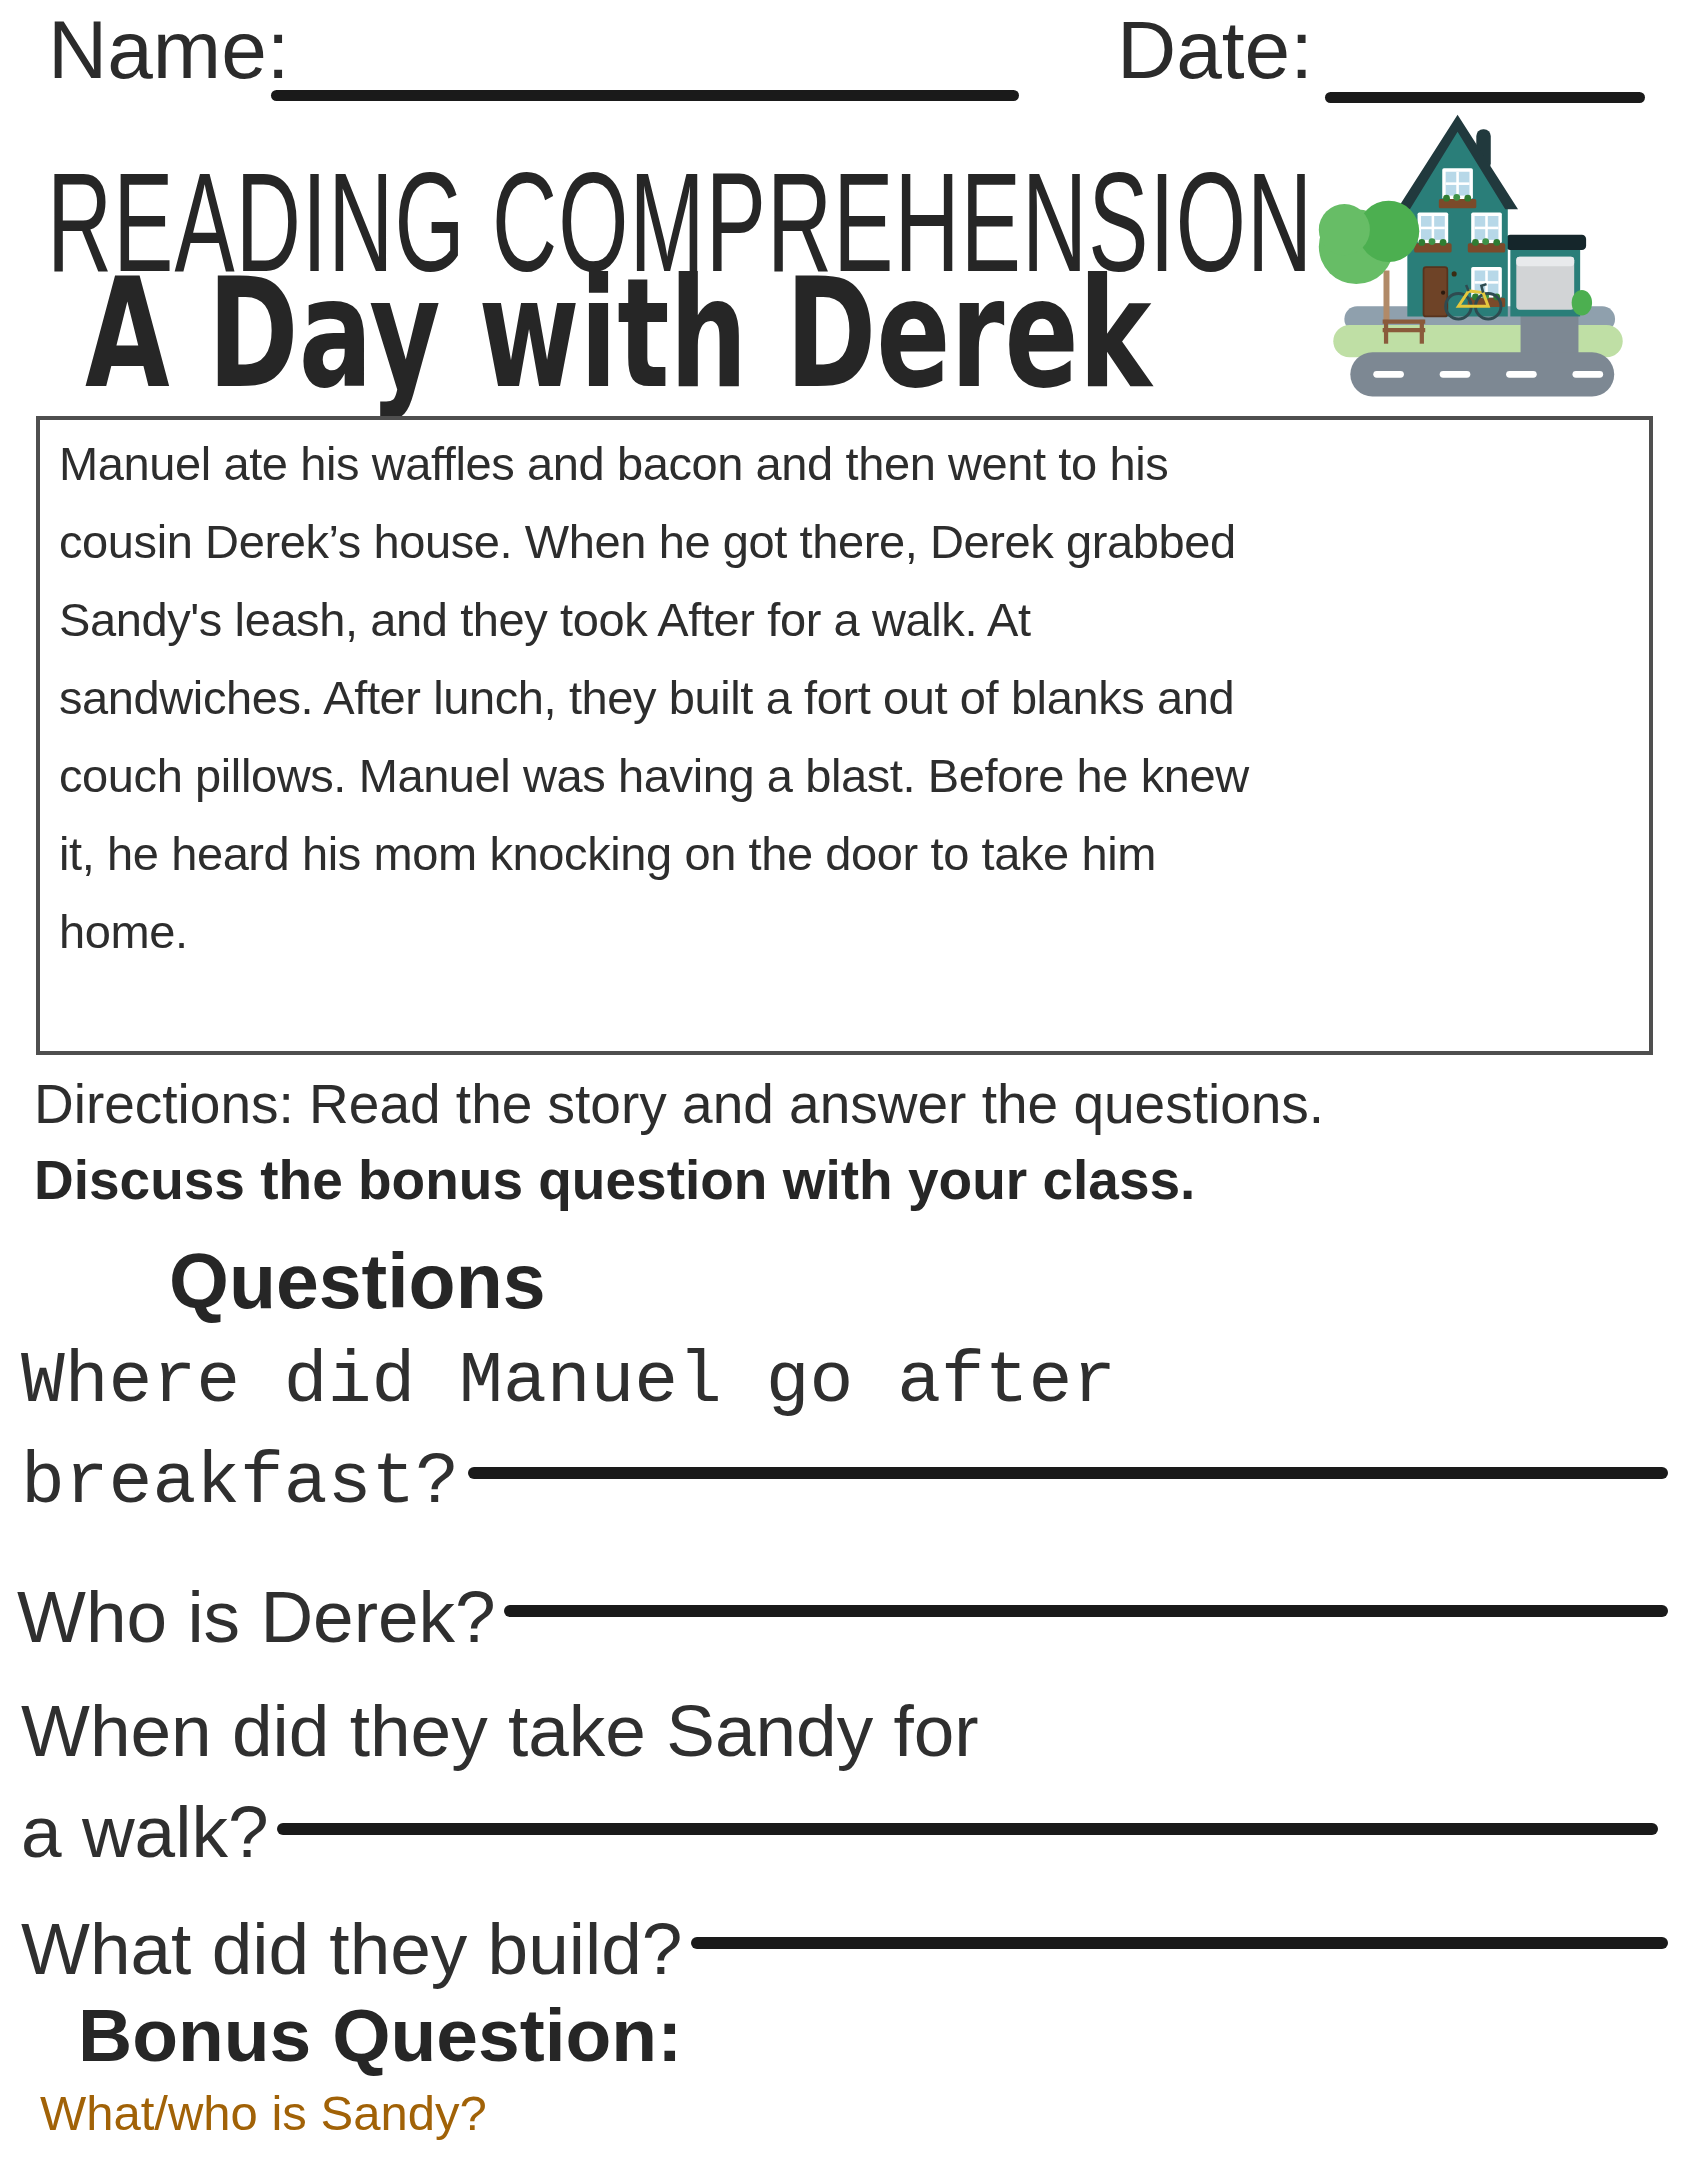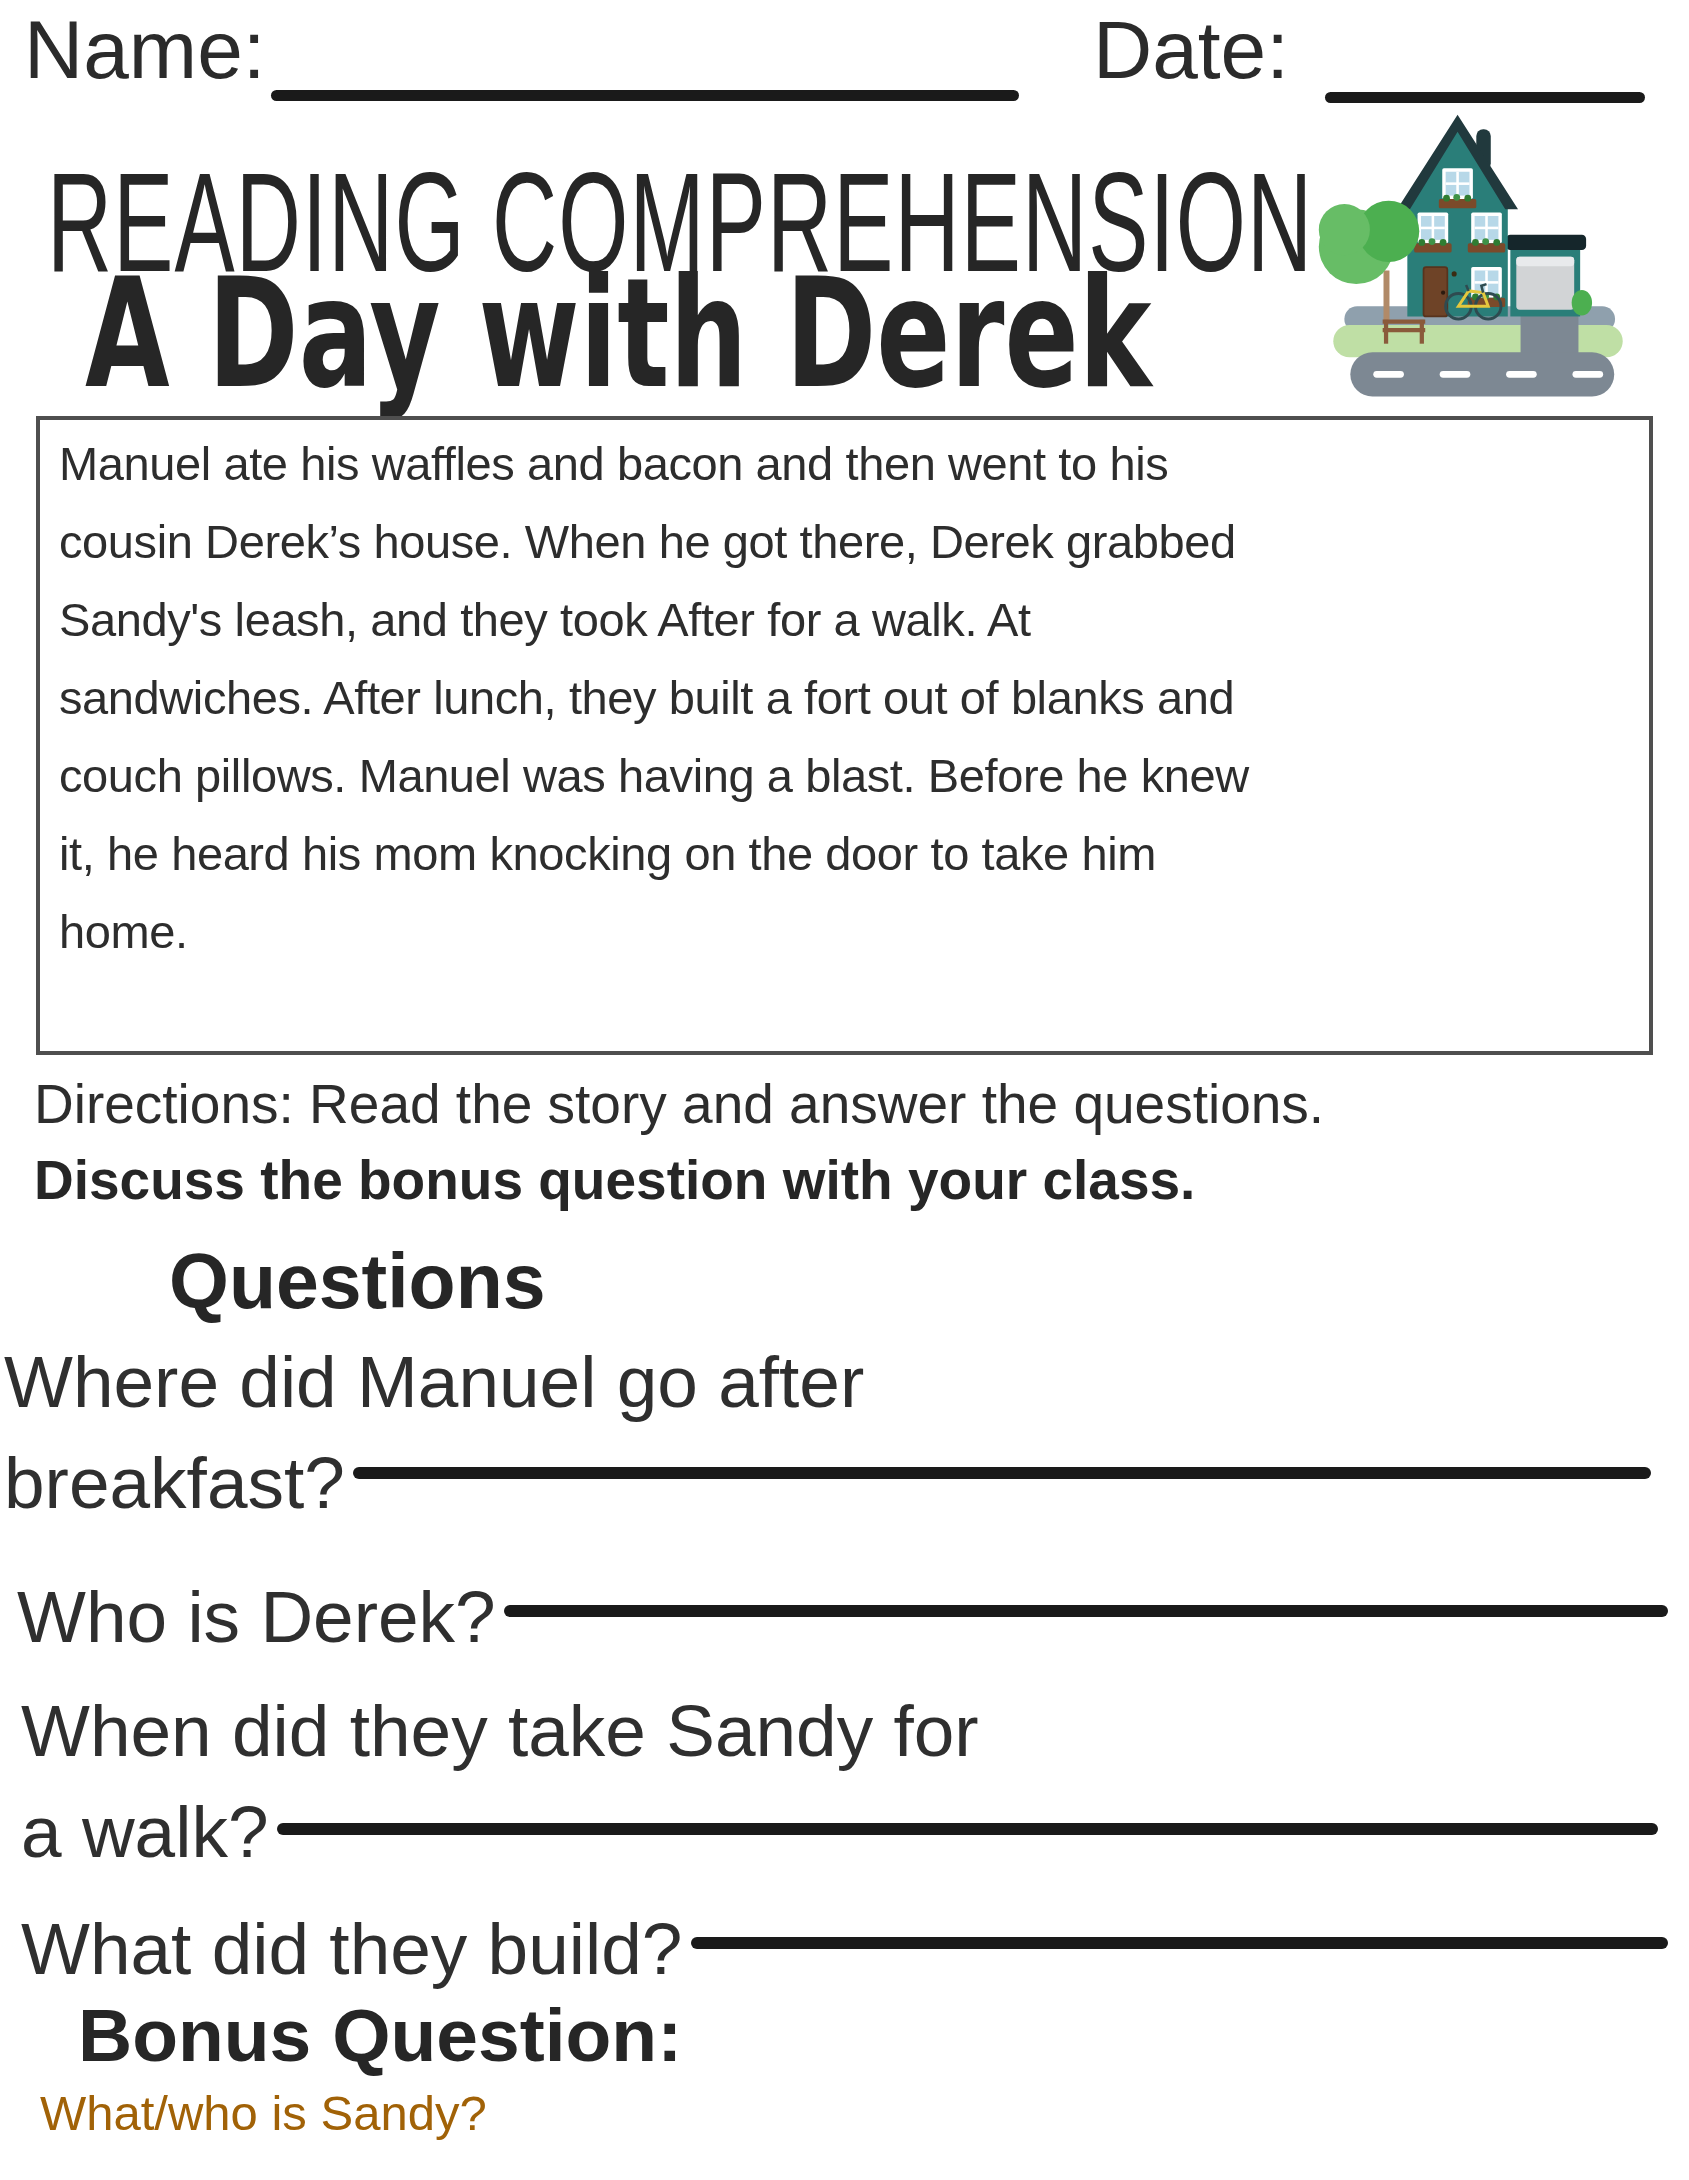--- a/index.html
+++ b/index.html
@@ -3,21 +3,21 @@
 <meta charset="utf-8">
 <style>
   html,body{margin:0;padding:0;}
   body{
     width:1689px;height:2181px;position:relative;overflow:hidden;
     background:#ffffff;color:#2b2b2b;
     font-family:"Liberation Sans", sans-serif;
   }
   .abs{position:absolute;}
   
-  .field-label{font-size:82px;line-height:1.1;color:#2b2b2b;white-space:nowrap;}
+  .field-label{font-size:82px;line-height:1.1;color:#2b2b2b;white-space:nowrap;margin-left:24px;}
   .write-line{background:#1a1a1a;height:11px;border-radius:6px;}
   
   #rc-title{
     left:47px;top:152px;font-size:141px;font-weight:400;line-height:1;
     transform:scaleX(0.64);transform-origin:0 0;white-space:nowrap;
     letter-spacing:1.7px;color:#262626;
   }
   #main-title{
     left:85px;top:254px;font-size:152px;font-weight:bold;line-height:1.05;
     font-family:"DejaVu Sans","Liberation Sans",sans-serif;
@@ -35,21 +35,21 @@
   }
   
   #directions{left:34px;top:1066px;font-size:55px;line-height:76px;color:#2d2d2d;white-space:nowrap;}
   #directions .bold{font-weight:bold;color:#262626;}
   
   #questions-heading{left:169px;top:1237px;font-size:77px;font-weight:bold;color:#262626;white-space:nowrap;}
   .question{font-size:73px;line-height:101px;color:#2f2f2f;}
   .q-row{display:flex;align-items:center;}
   .q-text{white-space:nowrap;}
   .answer-line{flex:1;height:12px;background:#1a1a1a;border-radius:6.8px;margin-left:8.5px;}
-  #q1{left:4px;top:1331px;width:1647px;}
+  #q1{left:21px;top:1331px;width:1647px;font-family:Liberation Mono, monospace;}
   #q1 .answer-line{margin-bottom:19px;}
   #q2{left:17px;top:1566px;width:1651px;}
   #q2 .answer-line{margin-bottom:12px;}
   #q3{left:21px;top:1680px;width:1637px;}
   #q3 .answer-line{margin-bottom:5.1px;}
   #q4{left:21px;top:1898px;width:1647px;}
   #q4 .answer-line{margin-bottom:10.2px;}
   #bonus-heading{left:78px;top:1992px;font-size:75px;font-weight:bold;color:#262626;white-space:nowrap;}
   #bonus-question{left:40px;top:2085px;font-size:49px;color:#a16207;white-space:nowrap;}
   

